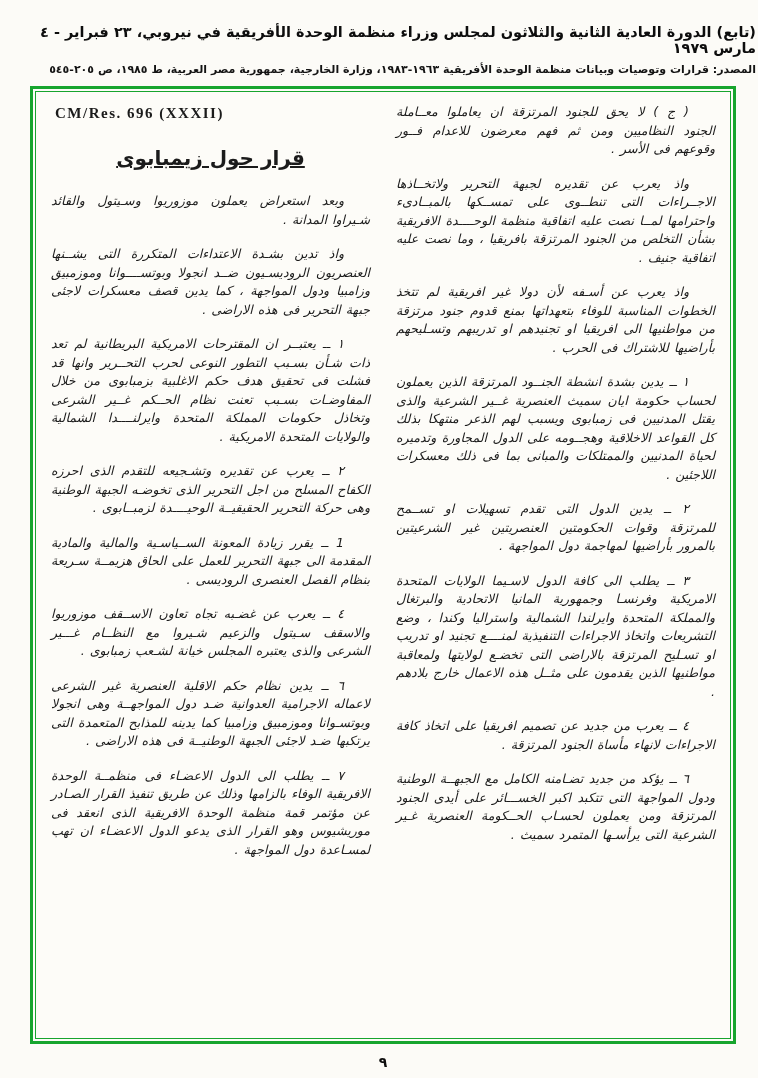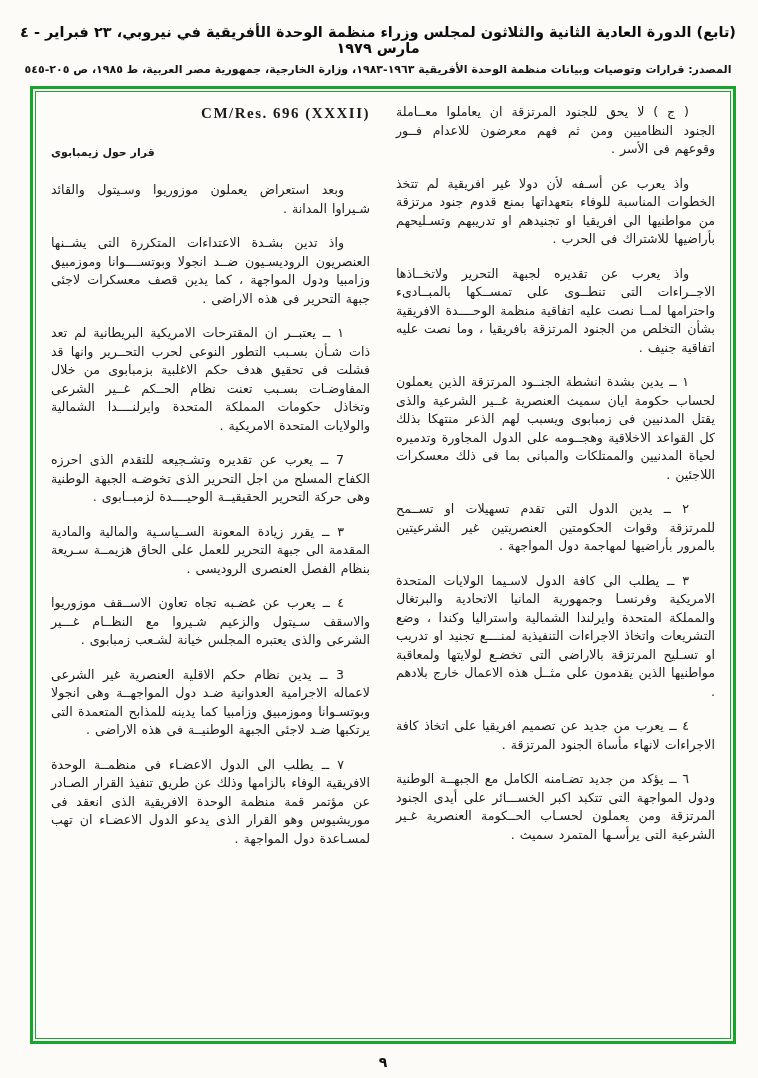--- a/index.html
+++ b/index.html
@@ -6,21 +6,21 @@
   html, body { margin: 0; padding: 0; }
   body {
     width: 758px; height: 1078px;
     background: #fcfbf7;
     font-family: "DejaVu Sans", sans-serif;
     position: relative;
     color: #1b1b1b;
   }
   .page-header {
     position: absolute; top: 24px; left: 0; right: 2px;
-    text-align: center; direction: rtl;
+    text-align: right; direction: rtl;
   }
   .header-line1 {
     font-size: 14.5px; font-weight: bold; color: #0d0d0d;
     letter-spacing: 0.2px;
   }
   .header-line2 {
     font-size: 11px; font-weight: bold; margin-top: 7px; color: #141414;
   }
   .frame {
     position: absolute; left: 30px; top: 86px;
@@ -37,69 +37,71 @@
     padding: 14px 18px 10px 18px;
     display: flex; gap: 26px;
     direction: rtl;
   }
   .col { flex: 1; min-width: 0; direction: rtl; }
   .para {
     font-size: 12.6px; line-height: 1.47;
     text-align: justify; text-indent: 26px;
     margin: 0 0 16px 0;
     word-spacing: 1px;
+    font-style: italic;
   }
   .cm-ref {
-    direction: ltr; text-align: right;
+    direction: ltr; text-align: left;
     font-family: "Liberation Serif", serif;
     font-weight: bold; font-size: 15px;
     letter-spacing: 1.5px;
     margin: 2px 0 0 4px;
   }
   .doc-title {
-    text-align: left; font-weight: bold; font-size: 11px;
+    text-align: center; font-weight: bold; font-size: 20px;
     margin: 24px 0 22px 0;
+    text-decoration: underline;
   }
   .page-number {
     position: absolute; bottom: 8px; left: 30px; width: 706px;
     text-align: center; font-weight: bold; font-size: 14px; color: #0d0d0d;
   }
 </style>
 </head>
 <body>
 
 <div class="page-header">
   <div class="header-line1">(تابع) الدورة العادية الثانية والثلاثون لمجلس وزراء منظمة الوحدة الأفريقية في نيروبي، ٢٣ فبراير - ٤ مارس ١٩٧٩</div>
   <div class="header-line2">المصدر: قرارات وتوصيات وبيانات منظمة الوحدة الأفريقية ١٩٦٣-١٩٨٣، وزارة الخارجية، جمهورية مصر العربية، ط ١٩٨٥، ص ٢٠٥-٥٤٥</div>
 </div>
 
 <div class="frame">
   <div class="frame-inner"></div>
   <div class="content">
 
     <div class="col">
       <p class="para">( ج ) لا يحق للجنود المرتزقة ان يعاملوا معــاملة الجنود النظاميين ومن ثم فهم معرضون للاعدام فــور وقوعهم فى الأسر .</p>
+      <p class="para">واذ يعرب عن تقديره لجبهة التحرير ولاتخــاذها الاجــراءات التى تنطــوى على تمســكها بالمبــادىء واحترامها لمــا نصت عليه اتفاقية منظمة الوحــــدة الافريقية بشأن التخلص من الجنود المرتزقة بافريقيا ، وما نصت عليه اتفاقية جنيف .</p>
       <p class="para">واذ يعرب عن أسـفه لأن دولا غير افريقية لم تتخذ الخطوات المناسبة للوفاء بتعهداتها بمنع قدوم جنود مرتزقة من مواطنيها الى افريقيا او تجنيدهم او تدريبهم وتسـليحهم بأراضيها للاشتراك فى الحرب .</p>
-      <p class="para">واذ يعرب عن تقديره لجبهة التحرير ولاتخــاذها الاجــراءات التى تنطــوى على تمســكها بالمبــادىء واحترامها لمــا نصت عليه اتفاقية منظمة الوحــــدة الافريقية بشأن التخلص من الجنود المرتزقة بافريقيا ، وما نصت عليه اتفاقية جنيف .</p>
       <p class="para">١ ــ يدين بشدة انشطة الجنــود المرتزقة الذين يعملون لحساب حكومة ايان سميث العنصرية غــير الشرعية والذى يقتل المدنيين فى زمبابوى ويسبب لهم الذعر منتهكا بذلك كل القواعد الاخلاقية وهجــومه على الدول المجاورة وتدميره لحياة المدنيين والممتلكات والمبانى بما فى ذلك معسكرات اللاجئين .</p>
       <p class="para">٢ ــ يدين الدول التى تقدم تسهيلات او تســمح للمرتزقة وقوات الحكومتين العنصريتين غير الشرعيتين بالمرور بأراضيها لمهاجمة دول المواجهة .</p>
       <p class="para">٣ ــ يطلب الى كافة الدول لاسـيما الولايات المتحدة الامريكية وفرنسـا وجمهورية المانيا الاتحادية والبرتغال والمملكة المتحدة وايرلندا الشمالية واستراليا وكندا ، وضع التشريعات واتخاذ الاجراءات التنفيذية لمنــــع تجنيد او تدريب او تسـليح المرتزقة بالاراضى التى تخضـع لولايتها ولمعاقبة مواطنيها الذين يقدمون على مثــل هذه الاعمال خارج بلادهم .</p>
       <p class="para">٤ ــ يعرب من جديد عن تصميم افريقيا على اتخاذ كافة الاجراءات لانهاء مأساة الجنود المرتزقة .</p>
       <p class="para">٦ ــ يؤكد من جديد تضـامنه الكامل مع الجبهــة الوطنية ودول المواجهة التى تتكبد اكبر الخســـائر على أيدى الجنود المرتزقة ومن يعملون لحسـاب الحــكومة العنصرية غـير الشرعية التى يرأسـها المتمرد سميث .</p>
     </div>
 
     <div class="col">
       <div class="cm-ref">CM/Res. 696 (XXXII)</div>
       <div class="doc-title">قرار حول زيمبابوى</div>
       <p class="para">وبعد استعراض يعملون موزوريوا وسـيتول والقائد شـيراوا المدانة .</p>
       <p class="para">واذ تدين بشـدة الاعتداءات المتكررة التى يشــنها العنصريون الروديسـيون ضــد انجولا وبوتســــوانا وموزمبيق وزامبيا ودول المواجهة ، كما يدين قصف معسكرات لاجئى جبهة التحرير فى هذه الاراضى .</p>
       <p class="para">١ ــ يعتبــر ان المقترحات الامريكية البريطانية لم تعد ذات شـأن بسـبب التطور النوعى لحرب التحــرير وانها قد فشلت فى تحقيق هدف حكم الاغلبية بزمبابوى من خلال المفاوضـات بسـبب تعنت نظام الحــكم غــير الشرعى وتخاذل حكومات المملكة المتحدة وايرلنــــدا الشمالية والولايات المتحدة الامريكية .</p>
-      <p class="para">7 ــ يعرب عن تقديره وتشـجيعه للتقدم الذى احرزه الكفاح المسلح من اجل التحرير الذى تخوضـه الجبهة الوطنية وهى حركة التحرير الحقيقيــة الوحيــــدة لزمبــابوى .</p>
-      <p class="para">٣ ــ يقرر زيادة المعونة الســياسـية والمالية والمادية المقدمة الى جبهة التحرير للعمل على الحاق هزيمــة سـريعة بنظام الفصل العنصرى الروديسى .</p>
+      <p class="para">٢ ــ يعرب عن تقديره وتشـجيعه للتقدم الذى احرزه الكفاح المسلح من اجل التحرير الذى تخوضـه الجبهة الوطنية وهى حركة التحرير الحقيقيــة الوحيــــدة لزمبــابوى .</p>
+      <p class="para">1 ــ يقرر زيادة المعونة الســياسـية والمالية والمادية المقدمة الى جبهة التحرير للعمل على الحاق هزيمــة سـريعة بنظام الفصل العنصرى الروديسى .</p>
       <p class="para">٤ ــ يعرب عن غضـبه تجاه تعاون الاســقف موزوريوا والاسقف سـيتول والزعيم شـيروا مع النظــام غـــير الشرعى والذى يعتبره المجلس خيانة لشـعب زمبابوى .</p>
-      <p class="para">3 ــ يدين نظام حكم الاقلية العنصرية غير الشرعى لاعماله الاجرامية العدوانية ضـد دول المواجهــة وهى انجولا وبوتسـوانا وموزمبيق وزامبيا كما يدينه للمذابح المتعمدة التى يرتكبها ضـد لاجئى الجبهة الوطنيــة فى هذه الاراضى .</p>
+      <p class="para">٦ ــ يدين نظام حكم الاقلية العنصرية غير الشرعى لاعماله الاجرامية العدوانية ضـد دول المواجهــة وهى انجولا وبوتسـوانا وموزمبيق وزامبيا كما يدينه للمذابح المتعمدة التى يرتكبها ضـد لاجئى الجبهة الوطنيــة فى هذه الاراضى .</p>
       <p class="para">٧ ــ يطلب الى الدول الاعضـاء فى منظمــة الوحدة الافريقية الوفاء بالزامها وذلك عن طريق تنفيذ القرار الصـادر عن مؤتمر قمة منظمة الوحدة الافريقية الذى انعقد فى موريشيوس وهو القرار الذى يدعو الدول الاعضـاء ان تهب لمسـاعدة دول المواجهة .</p>
     </div>
 
   </div>
 </div>
 
 <div class="page-number">٩</div>
 
 </body></html>

